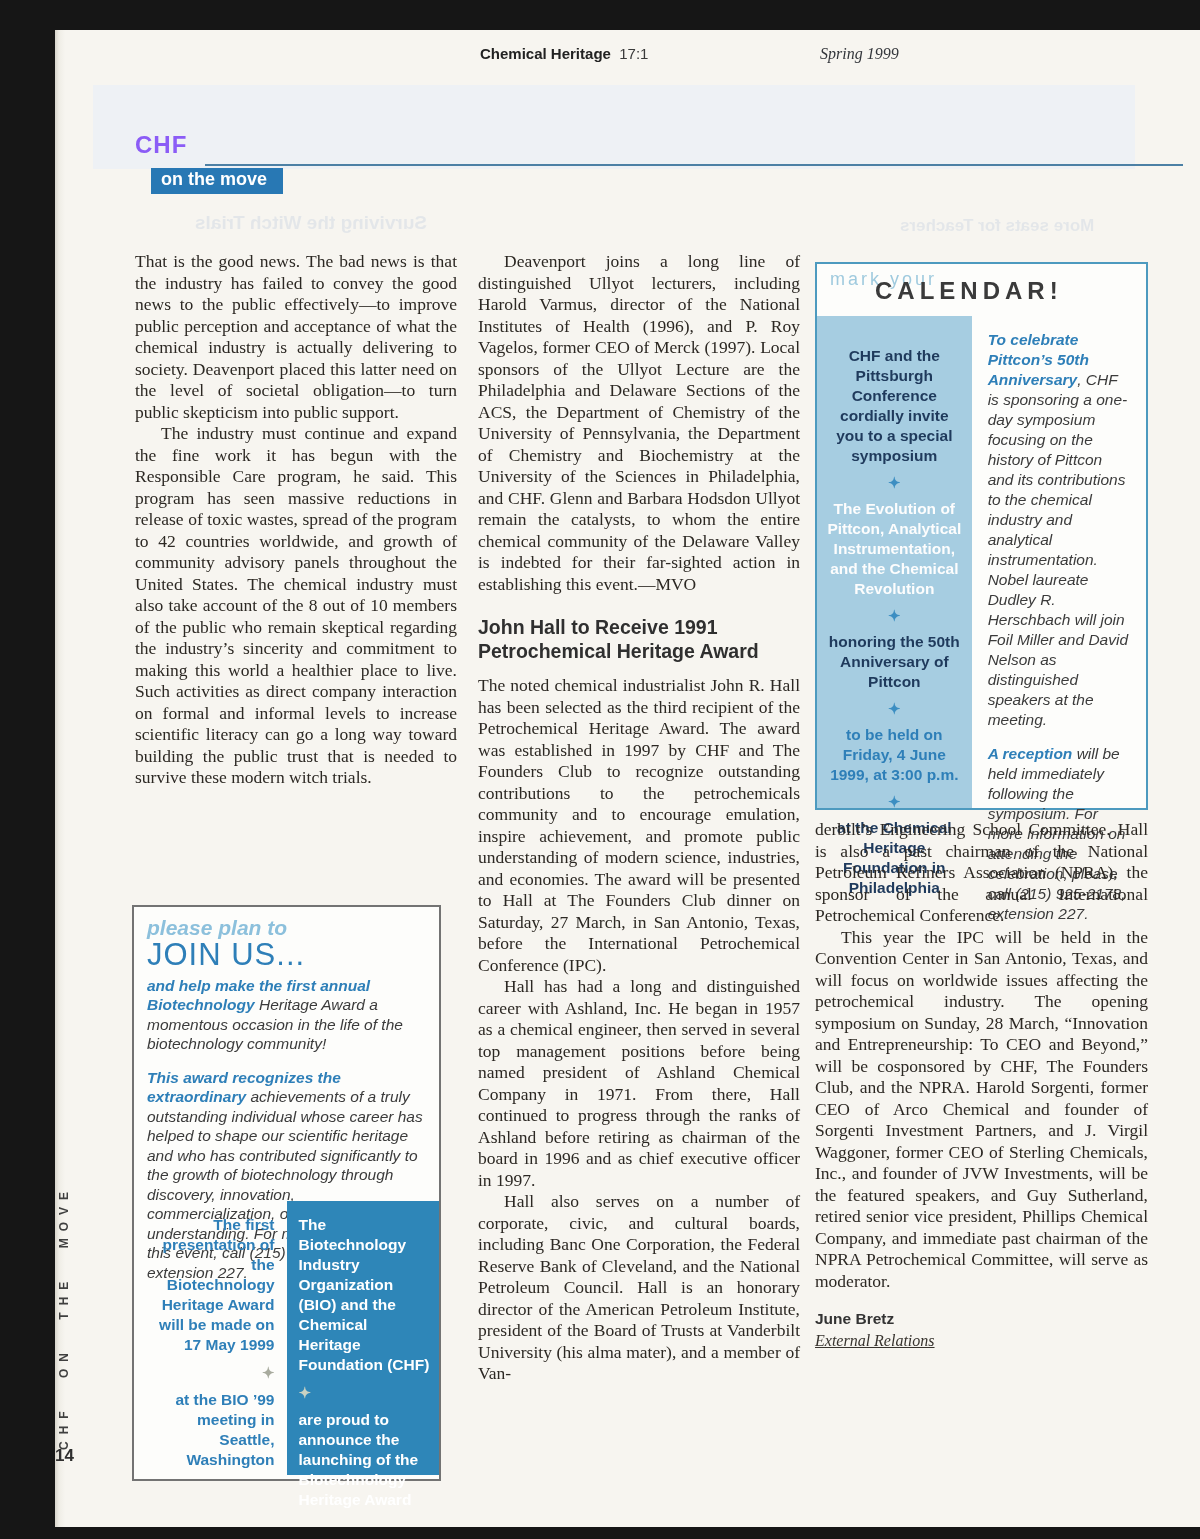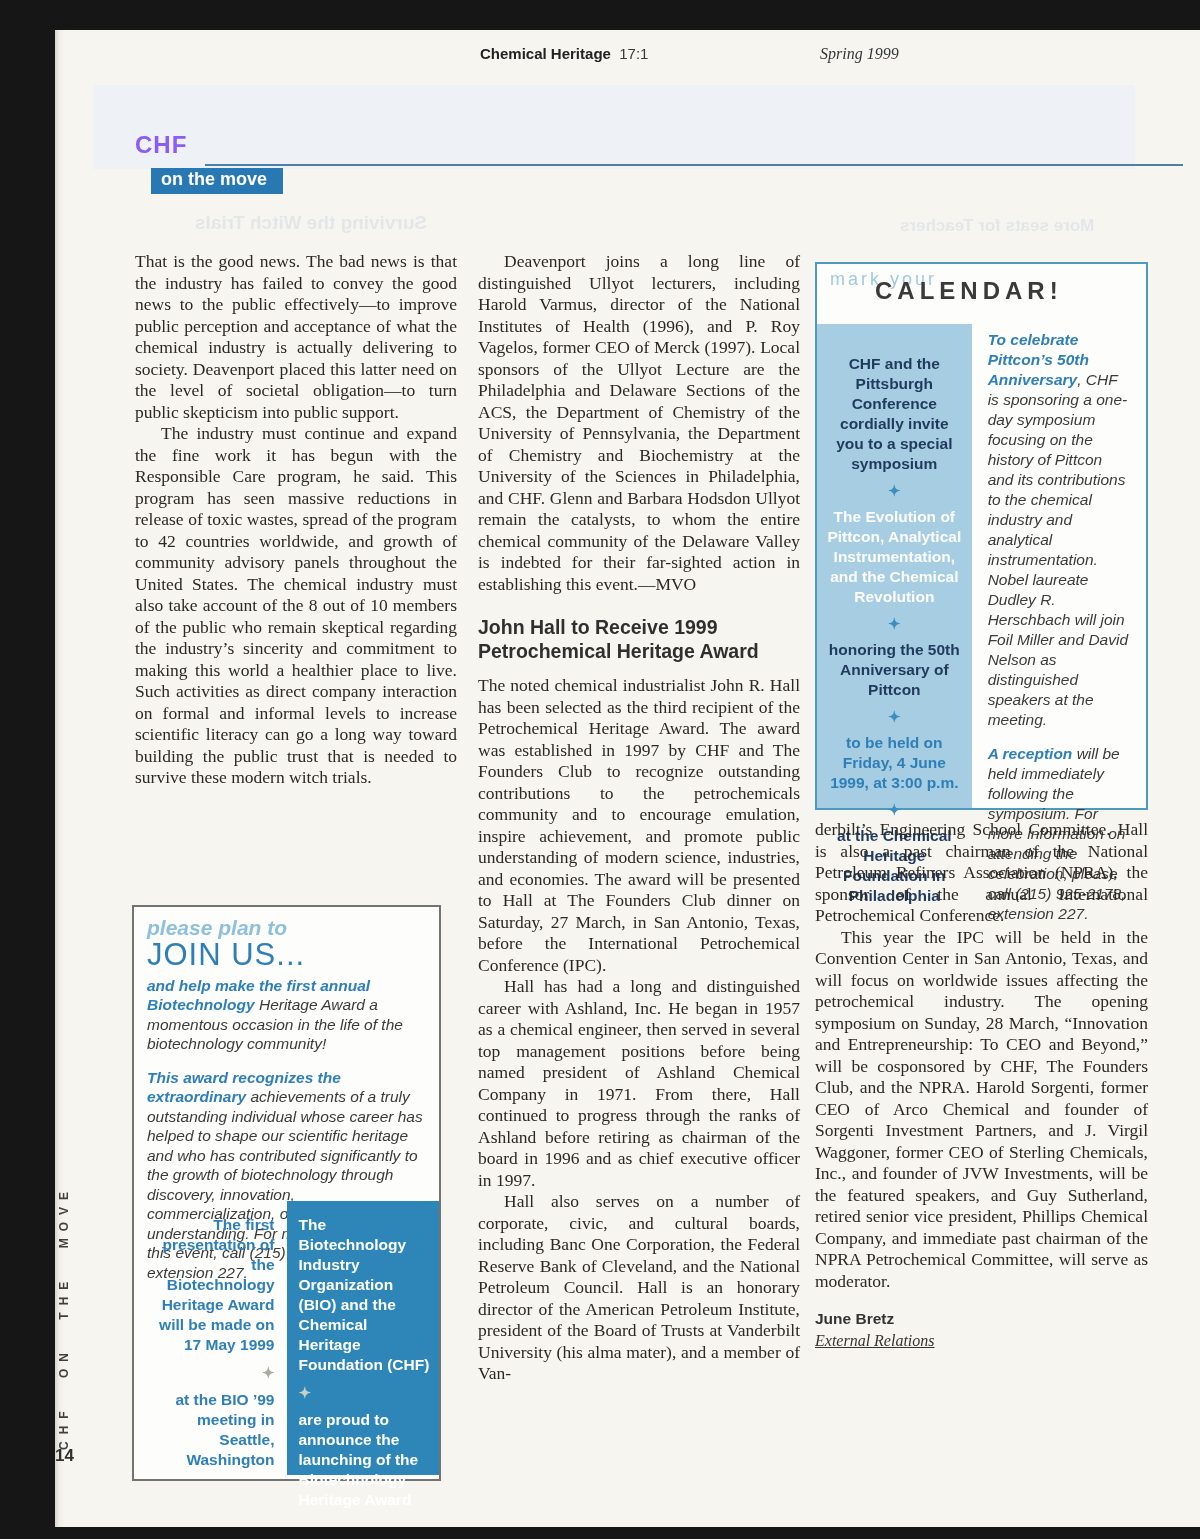--- a/index.html
+++ b/index.html
@@ -64,21 +64,21 @@
   .cell-right .diamond{color:#c9d2c2;}
   
   .cal-box{
     position:absolute;left:760px;top:232px;width:333px;height:548px;
     background:#fdfdfb;border:2px solid #4d9abf;box-sizing:border-box;
     font-family:"Liberation Sans",sans-serif;
   }
   .cal-kicker{position:absolute;left:13px;top:5px;font-weight:normal;font-size:18px;letter-spacing:3px;color:#9fcade;}
   .cal-title{position:absolute;left:58px;top:13px;font-weight:800;font-size:24px;letter-spacing:5px;color:#3a3a3a;}
   .cal-row{position:absolute;left:0;top:52px;bottom:0;width:100%;display:flex;}
-  .cal-left{width:47%;background:#a6cde1;box-sizing:border-box;padding:30px 10px 0 10px;text-align:center;font-weight:bold;font-size:15.5px;line-height:20px;color:#1f3a5c;margin-top:8px;}
+  .cal-left{width:47%;background:#a6cde1;box-sizing:border-box;padding:30px 10px 0 10px;text-align:center;font-weight:bold;font-size:15.5px;line-height:20px;color:#1f3a5c;}
   .cal-left .diamond{color:#3c8ec2;margin:9px 0;}
   .cal-item-white{color:#fdfdfd;}
   .cal-item-blue{color:#2e7fb8;}
   .cal-right{width:53%;box-sizing:border-box;padding:14px 14px 0 16px;font-style:italic;font-size:15.5px;line-height:20px;color:#3b3b3b;text-align:left;}
   .cal-right p{margin:0 0 14px 0;}
   .cal-lead{font-weight:bold;color:#2e7fb8;}
   
   .sidebar-vert{
     position:absolute;left:2px;top:1120px;height:300px;
     writing-mode:vertical-rl;transform:rotate(180deg);
@@ -128,21 +128,21 @@
       <div class="cell-right">
         <span>The Biotechnology Industry Organization (BIO) and the Chemical Heritage Foundation (CHF)</span>
         <span class="diamond">✦</span>
         <span>are proud to announce the launching of the Biotechnology Heritage Award</span>
       </div>
     </div>
   </div>
 
   <div class="col" id="col2">
     <p class="indent">Deavenport joins a long line of distinguished Ullyot lecturers, including Harold Varmus, director of the National Institutes of Health (1996), and P. Roy Vagelos, former CEO of Merck (1997). Local sponsors of the Ullyot Lecture are the Philadelphia and Delaware Sections of the ACS, the Department of Chemistry of the University of Pennsylvania, the Department of Chemistry and Biochemistry at the University of the Sciences in Philadelphia, and CHF. Glenn and Barbara Hodsdon Ullyot remain the catalysts, to whom the entire chemical community of the Delaware Valley is indebted for their far-sighted action in establishing this event.—MVO</p>
-    <p class="subhead">John Hall to Receive 1999 Petrochemical Heritage Award</p>
+    <p class="subhead">John Hall to Receive 1991 Petrochemical Heritage Award</p>
     <p>The noted chemical industrialist John R. Hall has been selected as the third recipient of the Petrochemical Heritage Award. The award was established in 1997 by CHF and The Founders Club to recognize outstanding contributions to the petrochemicals community and to encourage emulation, inspire achievement, and promote public understanding of modern science, industries, and economies. The award will be presented to Hall at The Founders Club dinner on Saturday, 27 March, in San Antonio, Texas, before the International Petrochemical Conference (IPC).</p>
     <p class="indent">Hall has had a long and distinguished career with Ashland, Inc. He began in 1957 as a chemical engineer, then served in several top management positions before being named president of Ashland Chemical Company in 1971. From there, Hall continued to progress through the ranks of Ashland before retiring as chairman of the board in 1996 and as chief executive officer in 1997.</p>
     <p class="indent">Hall also serves on a number of corporate, civic, and cultural boards, including Banc One Corporation, the Federal Reserve Bank of Cleveland, and the National Petroleum Council. Hall is an honorary director of the American Petroleum Institute, president of the Board of Trusts at Vanderbilt University (his alma mater), and a member of Van-</p>
   </div>
 
   <div class="cal-box">
     <div class="cal-kicker">mark your</div>
     <div class="cal-title">CALENDAR!</div>
     <div class="cal-row">
       <div class="cal-left">

